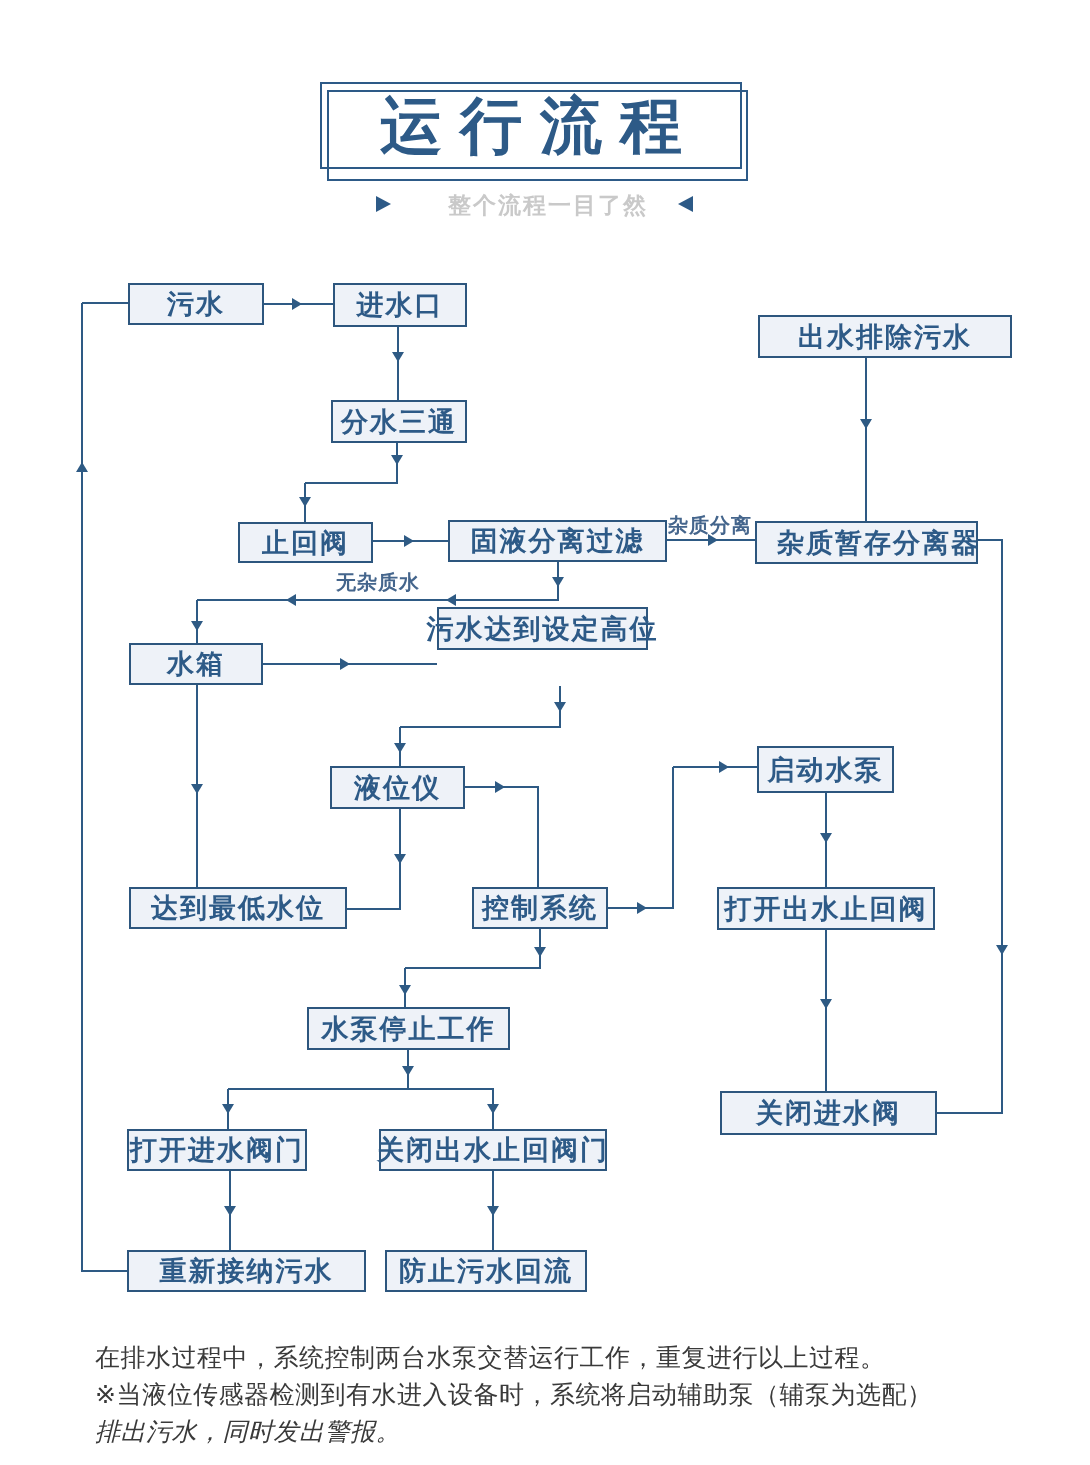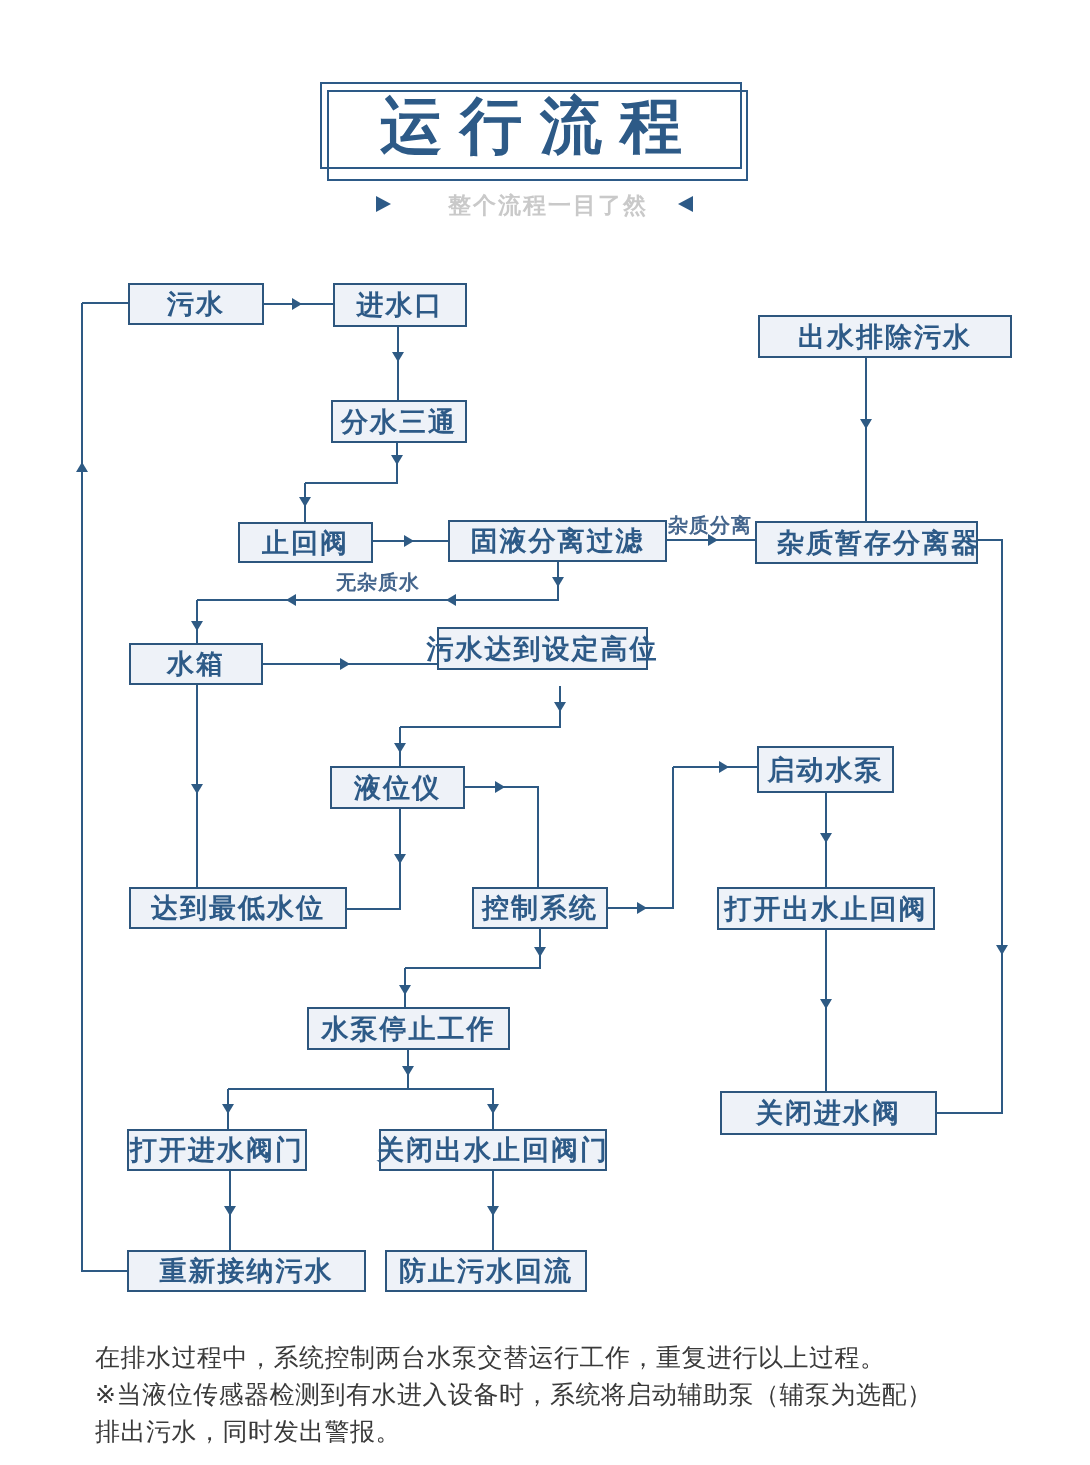--- a/index.html
+++ b/index.html
@@ -128,31 +128,31 @@
       <div class="edge-label" style="left: 668px; top: 512px;">杂质分离</div>
       <div class="edge-label" style="left: 336px; top: 569px;">无杂质水</div>
       <div class="node" style="left: 128px; top: 283px; width: 136px; height: 42px;">污水</div>
       <div class="node" style="left: 333px; top: 283px; width: 134px; height: 44px;">进水口</div>
       <div class="node" style="left: 758px; top: 315px; width: 254px; height: 43px;">出水排除污水</div>
       <div class="node" style="left: 331px; top: 400px; width: 136px; height: 43px;">分水三通</div>
       <div class="node" style="left: 238px; top: 522px; width: 135px; height: 41px;">止回阀</div>
       <div class="node" style="left: 448px; top: 520px; width: 219px; height: 42px;">固液分离过滤</div>
       <div class="node" style="left: 755px; top: 521px; width: 223px; height: 43px; padding-left: 24px;">杂质暂存分离器</div>
       <div class="node" style="left: 129px; top: 643px; width: 134px; height: 42px;">水箱</div>
-      <div class="node" style="left: 437px; top: 627px; width: 211px; height: 43px;">污水达到设定高位</div>
+      <div class="node" style="left: 437px; top: 607px; width: 211px; height: 43px;">污水达到设定高位</div>
       <div class="node" style="left: 330px; top: 766px; width: 135px; height: 43px;">液位仪</div>
       <div class="node" style="left: 757px; top: 746px; width: 137px; height: 47px;">启动水泵</div>
       <div class="node" style="left: 129px; top: 887px; width: 218px; height: 42px;">达到最低水位</div>
       <div class="node" style="left: 472px; top: 887px; width: 136px; height: 42px;">控制系统</div>
       <div class="node" style="left: 717px; top: 887px; width: 218px; height: 43px;">打开出水止回阀</div>
       <div class="node" style="left: 307px; top: 1007px; width: 203px; height: 43px;">水泵停止工作</div>
       <div class="node" style="left: 720px; top: 1091px; width: 217px; height: 44px;">关闭进水阀</div>
       <div class="node" style="left: 127px; top: 1129px; width: 180px; height: 42px;">打开进水阀门</div>
       <div class="node" style="left: 379px; top: 1129px; width: 228px; height: 42px;">关闭出水止回阀门</div>
       <div class="node" style="left: 127px; top: 1250px; width: 239px; height: 42px;">重新接纳污水</div>
       <div class="node" style="left: 385px; top: 1250px; width: 202px; height: 42px;">防止污水回流</div>
     </div>
 
   <div class="footer-line" style="top:1341px;">在排水过程中，系统控制两台水泵交替运行工作，重复进行以上过程。</div>
   <div class="footer-line" style="top:1378px;">※当液位传感器检测到有水进入设备时，系统将启动辅助泵（辅泵为选配）</div>
-  <div class="footer-line" style="top:1415px;">排出污水，同时发出警报。</div>
+  <div class="footer-line" style="top:1415px;font-style:italic;">排出污水，同时发出警报。</div>
 
 </div>
 
 </body></html>

